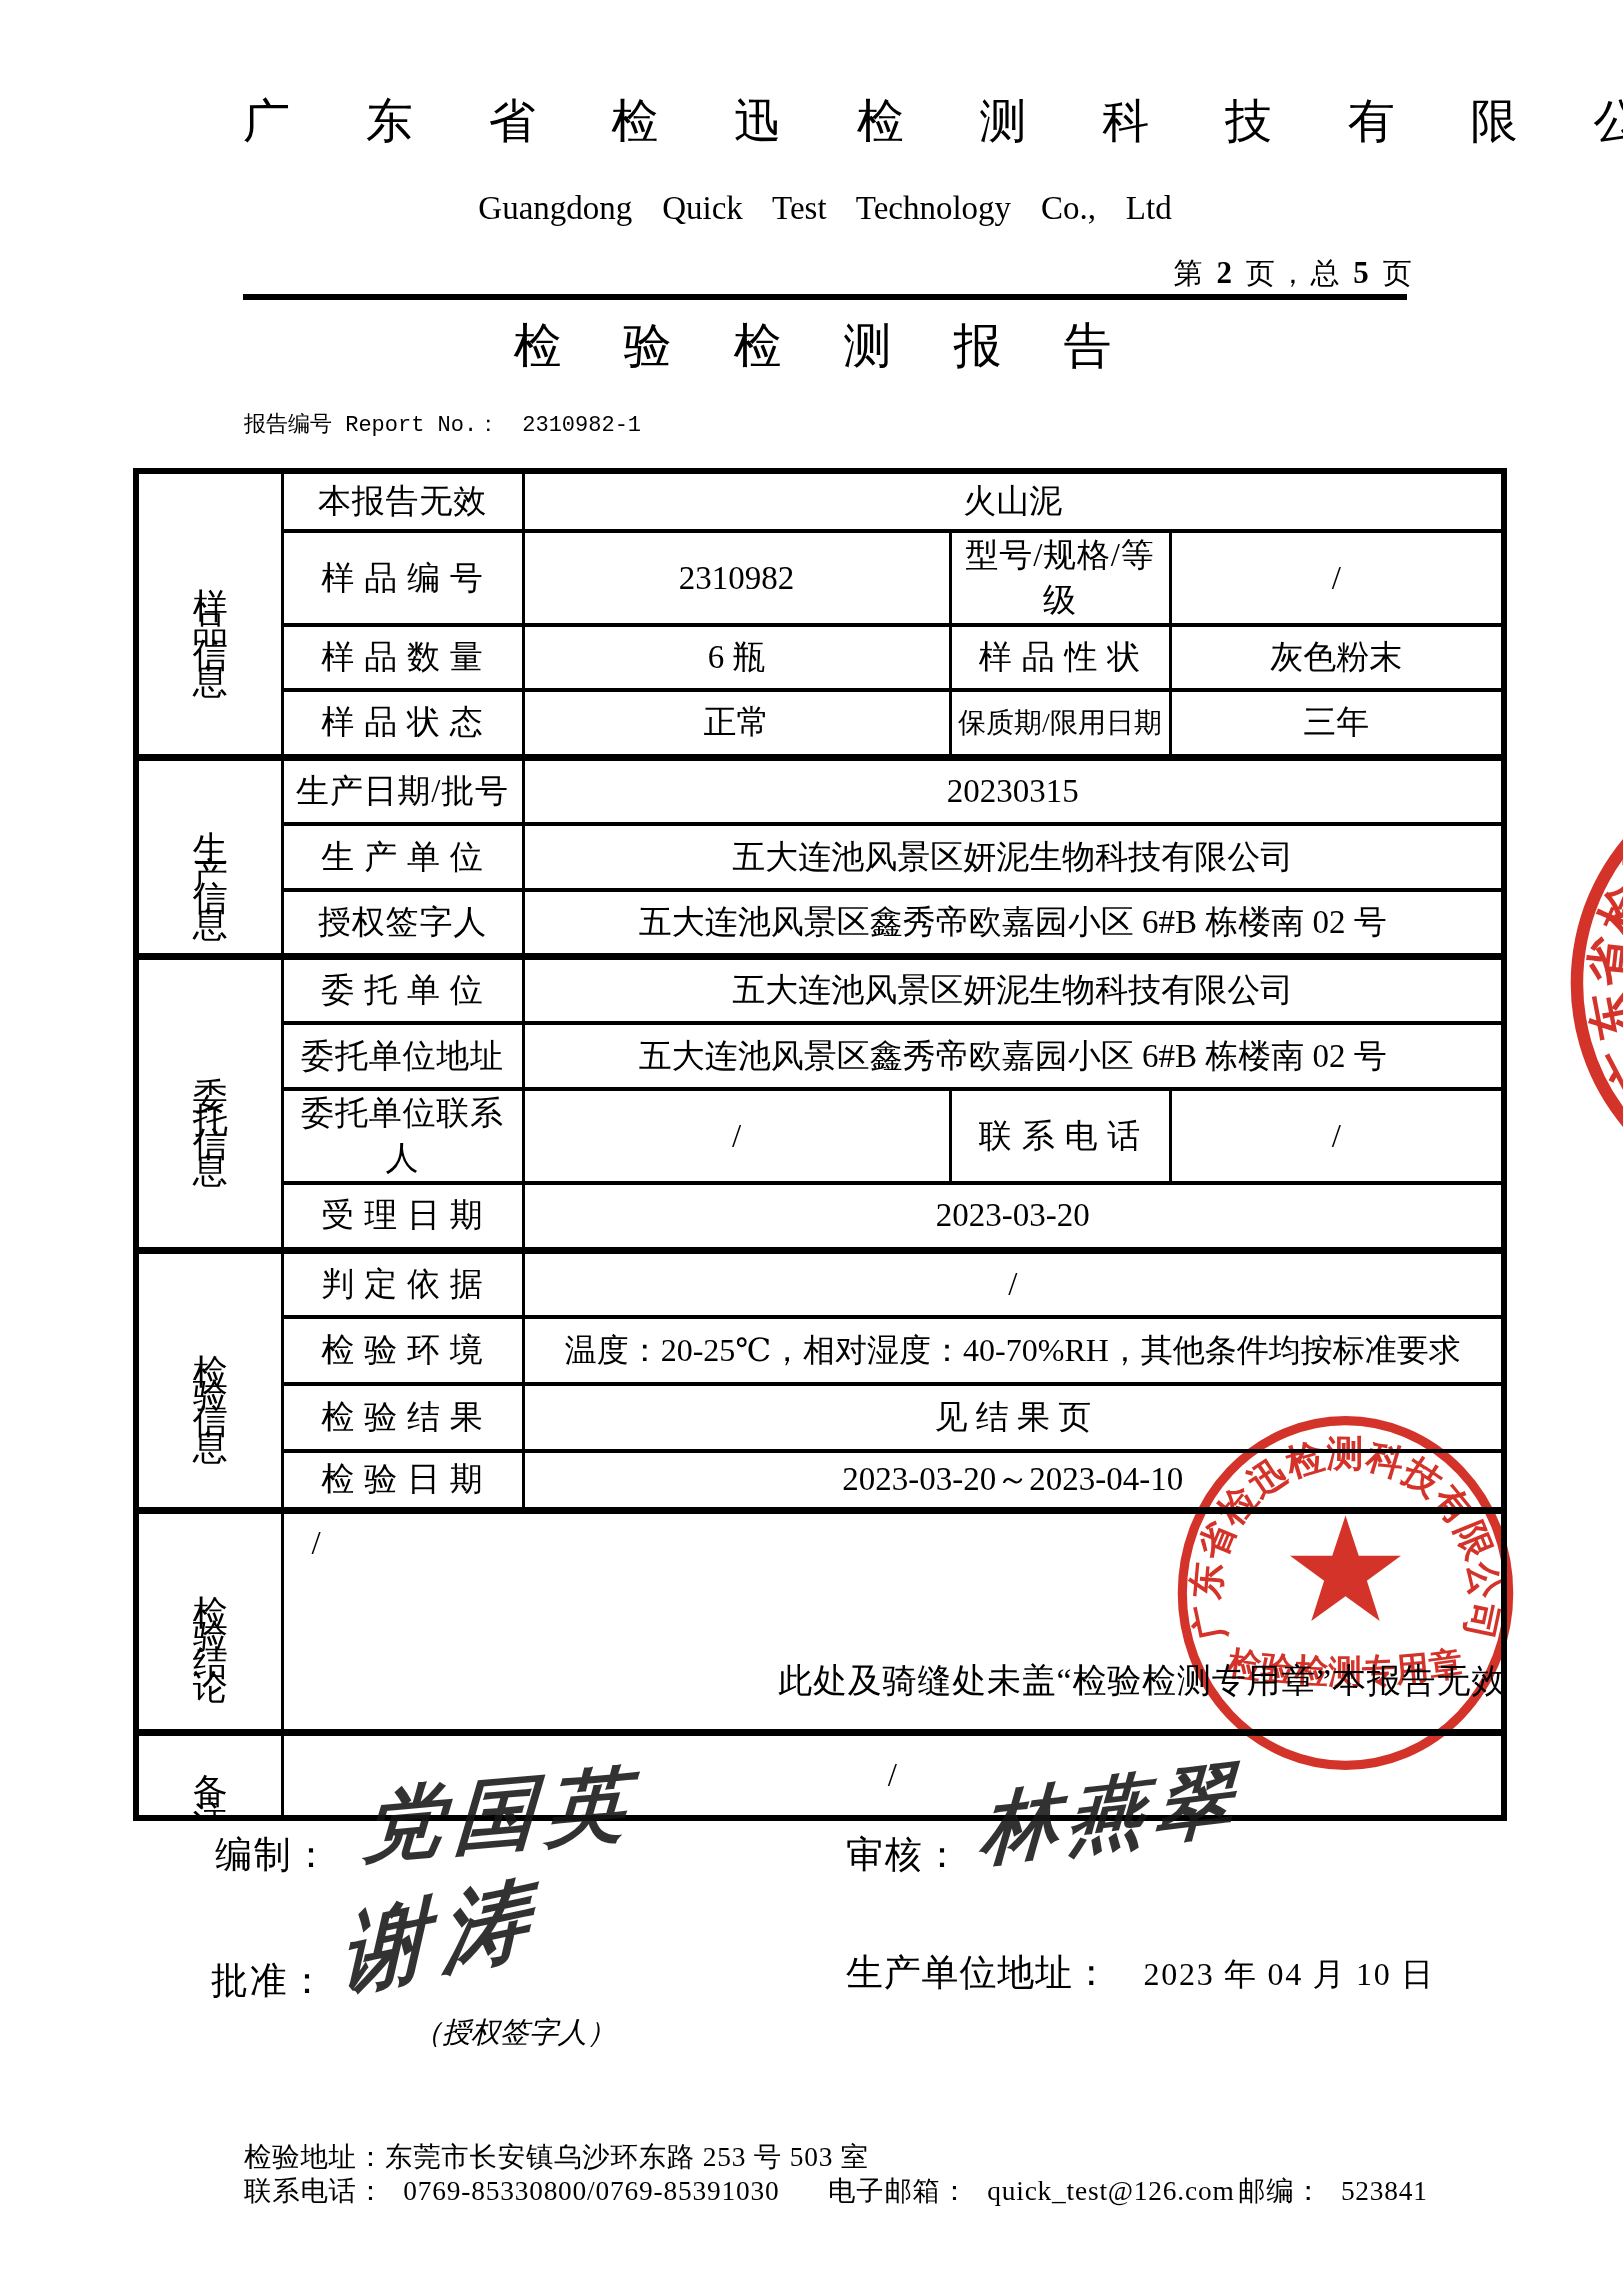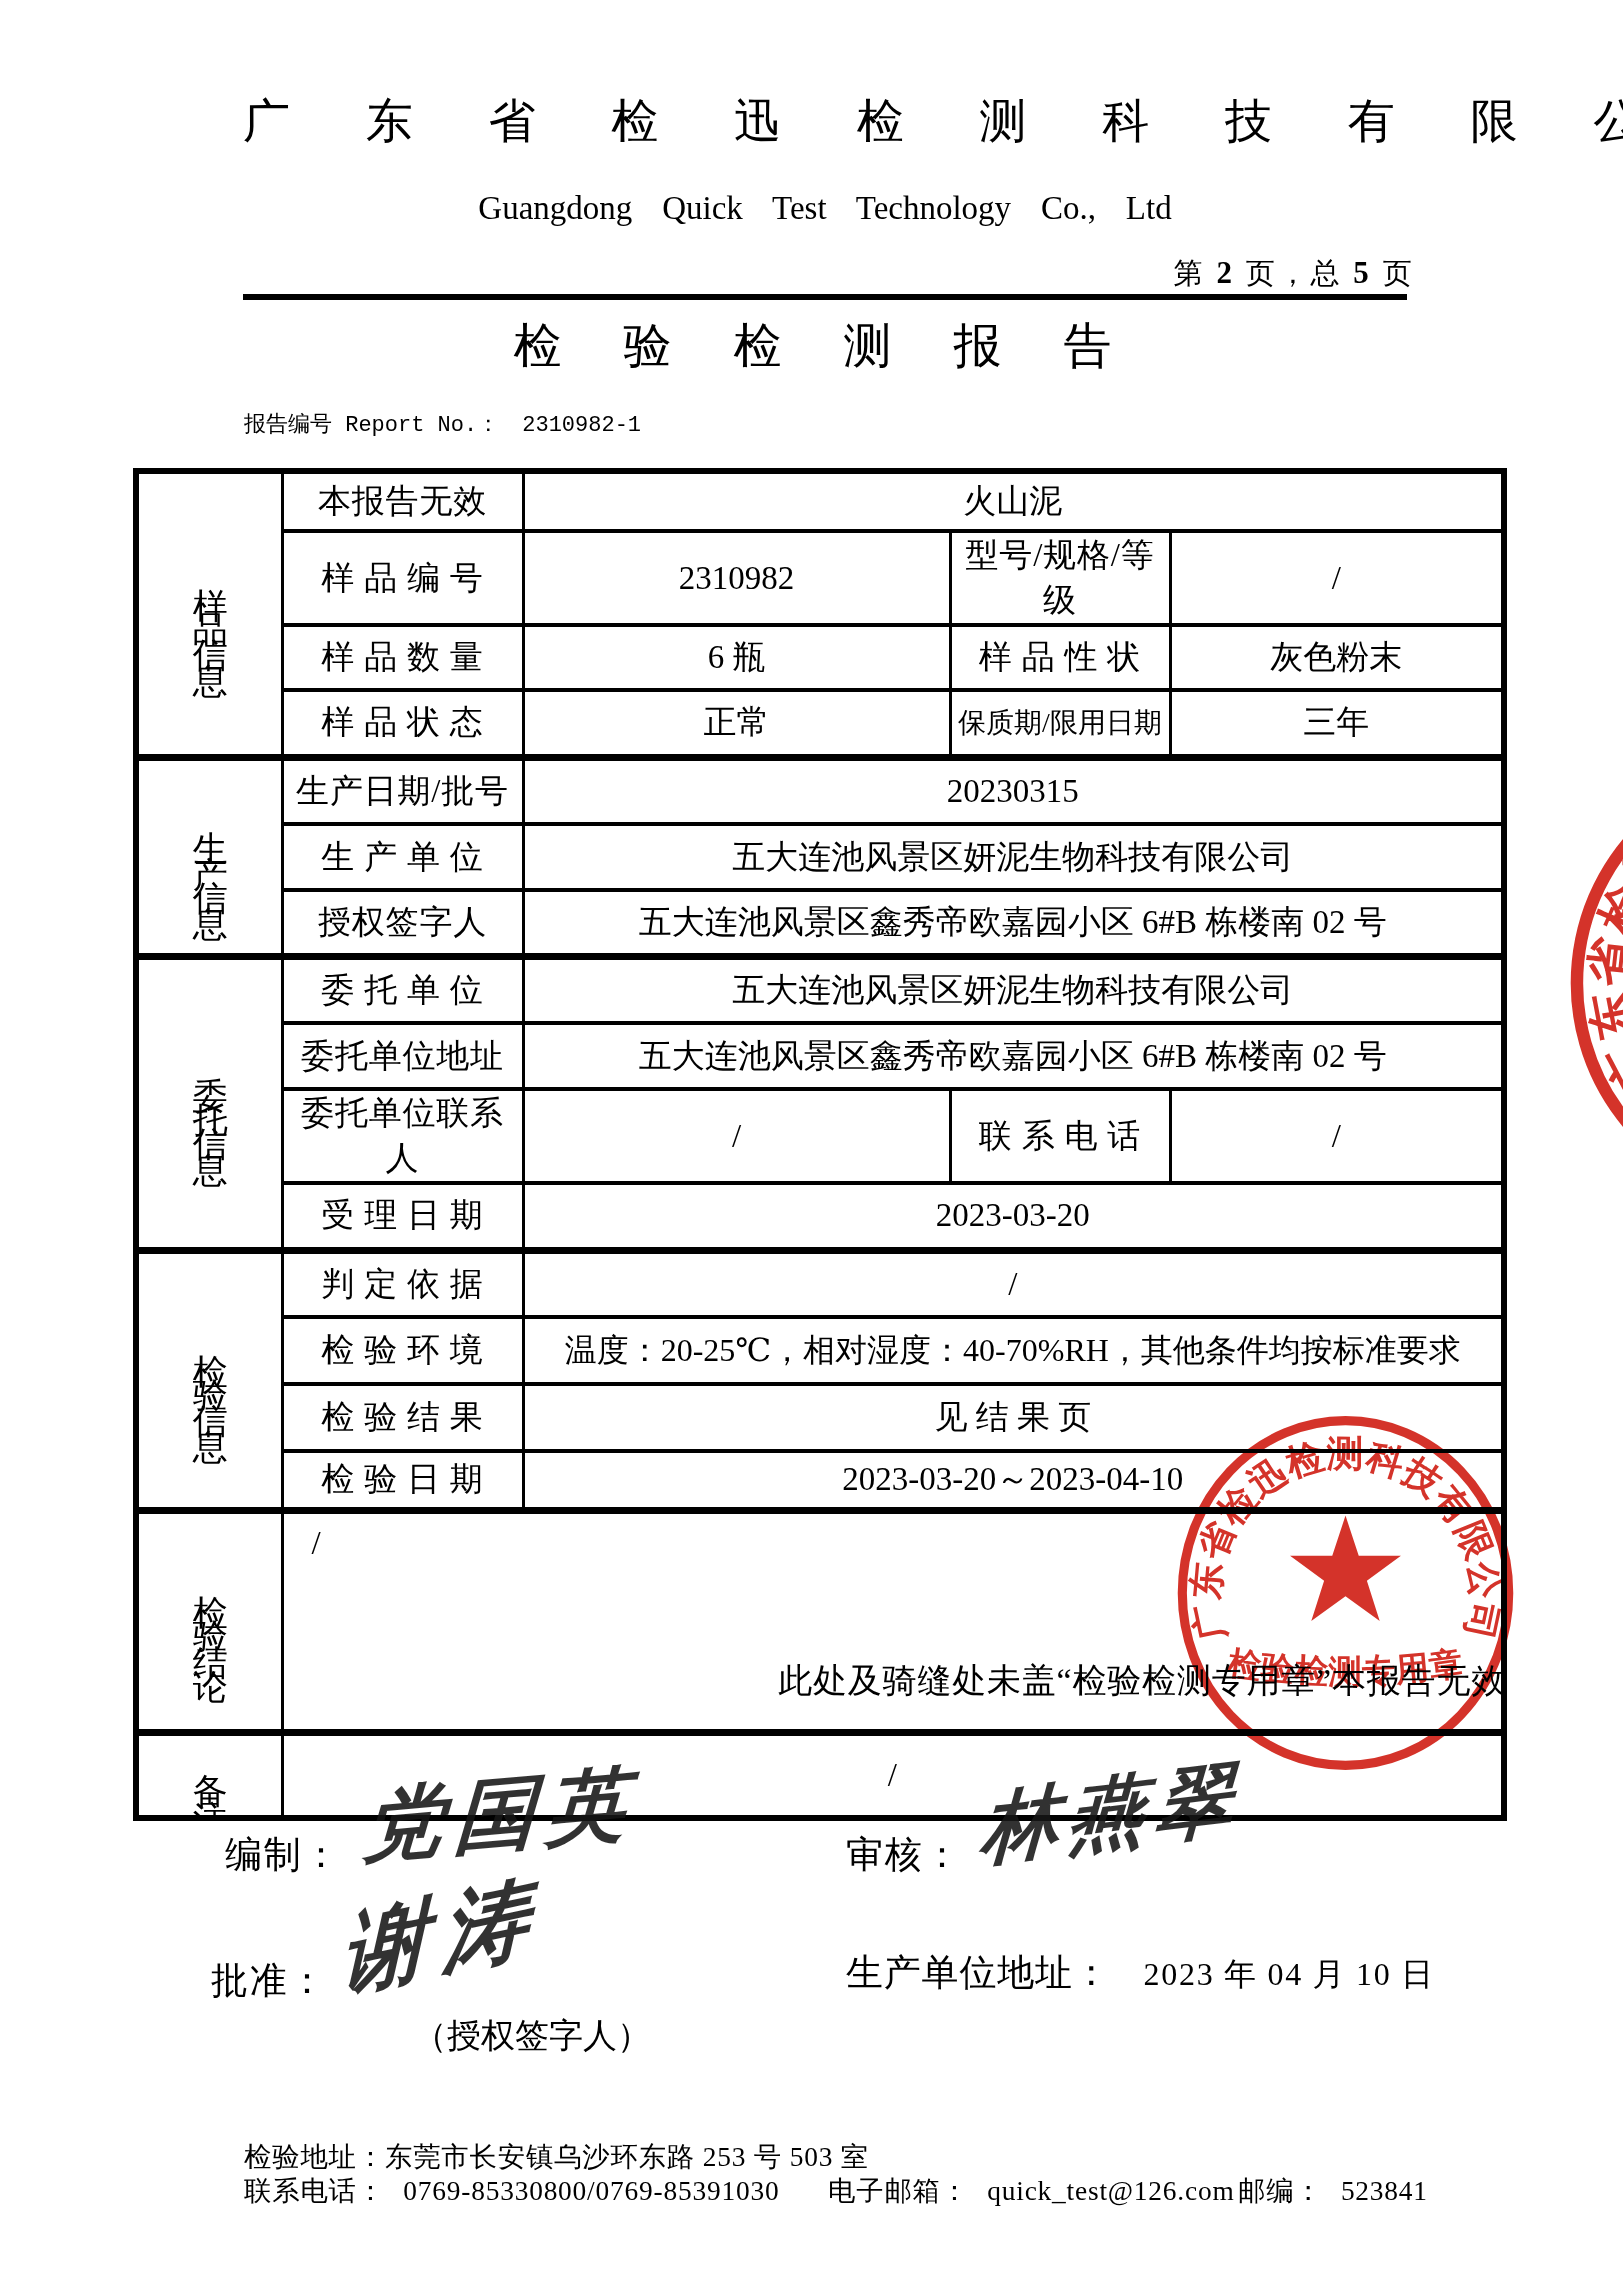--- a/index.html
+++ b/index.html
@@ -83,21 +83,21 @@
   .sig-label{position:absolute;font-size:37px;letter-spacing:1.7px;white-space:nowrap;}
   .handwriting{
     position:absolute;
     font-family:"Liberation Serif","DejaVu Serif",serif;
     font-style:italic;font-weight:bold;
     color:#161616;white-space:nowrap;opacity:.88;
   }
   .sig1{left:363px;top:1762px;font-size:80px;letter-spacing:11.6px;transform:rotate(-5deg) skewX(-8deg);}
   .sig2{left:980px;top:1762px;font-size:78px;letter-spacing:10px;transform:rotate(-7deg) skewX(-10deg);}
   .sig3{left:339px;top:1876px;font-size:88px;letter-spacing:15px;transform:rotate(-12deg) skewX(-12deg);}
-  .auth-note{position:absolute;left:413px;top:2013px;font-size:34px;white-space:nowrap;}
+  .auth-note{position:absolute;left:413px;top:2013px;font-size:29px;white-space:nowrap;font-style:italic;}
   .issue-line{position:absolute;left:846px;top:1948px;font-size:37px;white-space:nowrap;letter-spacing:0.8px;}
   .issue-line .date{font-size:32px;margin-left:33px;letter-spacing:1.7px;}
   
   .foot{position:absolute;font-size:27.4px;white-space:nowrap;letter-spacing:0.8px;}
   .foot-l1{left:244px;top:2139px;}
   .foot .gap{display:inline-block;width:18.3px;}
   .foot-phone{left:244px;top:2173px;}
   .foot-email{left:828px;top:2173px;}
   .foot-zip{left:1238px;top:2173px;}
   
@@ -210,21 +210,21 @@
         <span class="concl-note">此处及骑缝处未盖“检验检测专用章”本报告无效</span>
       </td>
     </tr>
     <tr class="secline" style="height:86px">
       <td class="sec"><span class="vert">备注</span></td>
       <td colspan="4">/</td>
     </tr>
   </tbody>
     </table>
 
-  <div class="sig-label" style="left:225px;top:1830px;font-family:Liberation Serif, serif;">编制：</div>
+  <div class="sig-label" style="left:215px;top:1830px;font-family:Liberation Serif, serif;">编制：</div>
   <div class="handwriting sig1">党国英</div>
   <div class="sig-label" style="left:846px;top:1830px;">审核：</div>
   <div class="handwriting sig2">林燕翠</div>
   <div class="sig-label" style="left:211px;top:1956px;">批准：</div>
   <div class="handwriting sig3">谢涛</div>
   <div class="auth-note">（授权签字人）</div>
   <div class="issue-line"><span>生产单位地址：</span><span class="date">2023 年 04 月 10 日</span></div>
 
   <div class="foot foot-l1"><span>检验地址：</span><span>东莞市长安镇乌沙环东路 253 号 503 室</span></div>
   <div class="foot foot-phone"><span>联系电话：</span><span class="gap"></span><span>0769-85330800/0769-85391030</span></div>

